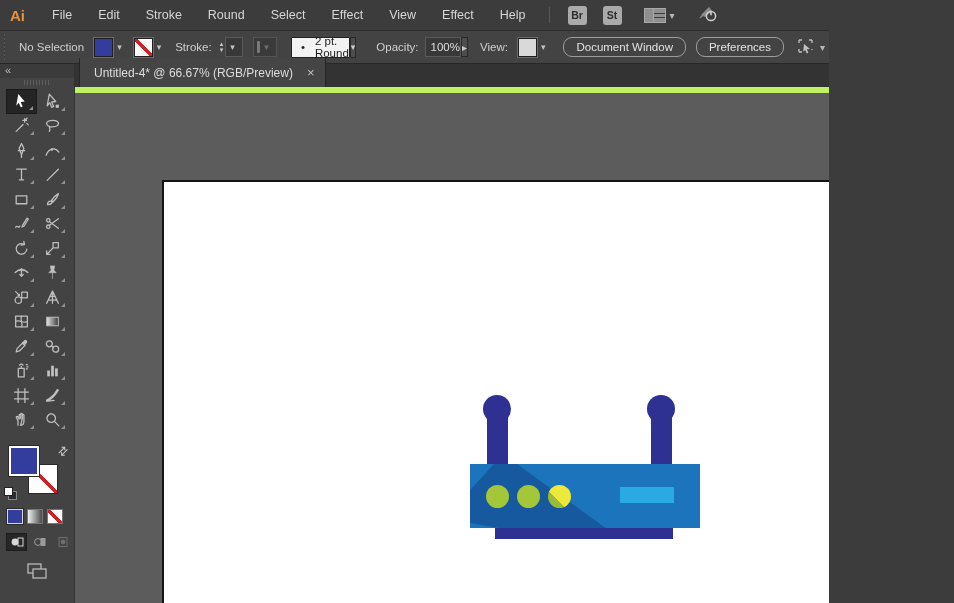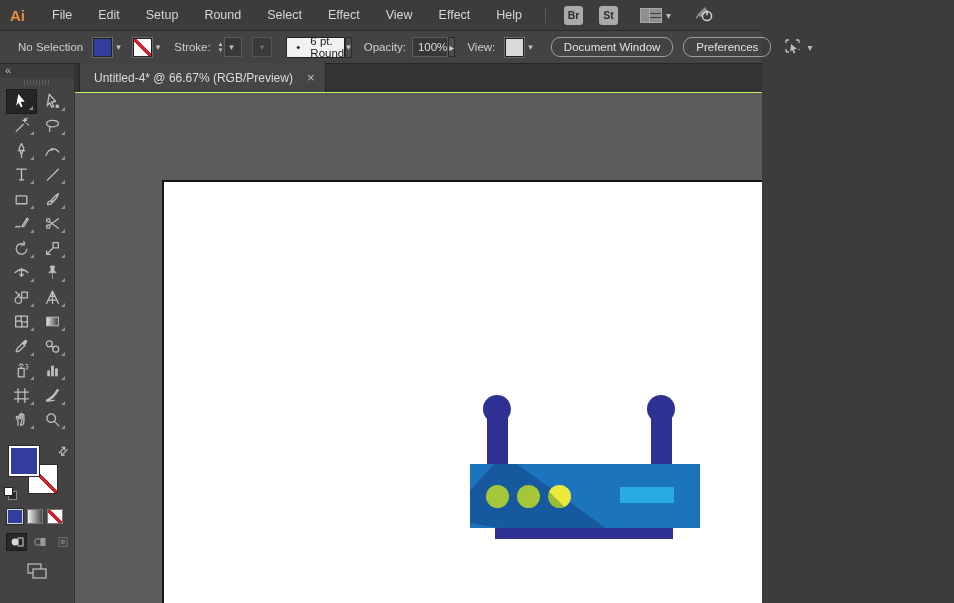--- a/index.html
+++ b/index.html
@@ -1,18 +1,18 @@
 <!DOCTYPE html>
 <html><head>
 <meta charset="utf-8">
 <style>
   * { margin:0; padding:0; box-sizing:border-box; }
   html,body { width:954px; height:603px; overflow:hidden; }
   body { font-family:"Liberation Sans", sans-serif; background:#3c3c3c; -webkit-font-smoothing:antialiased; }
-  .app { width:762px; height:603px; display:flex; flex-direction:column; }
+  .app { width:829px; height:603px; display:flex; flex-direction:column; }
 
   
   .menubar { height:30px; background:#3c3c3c; display:flex; align-items:center; color:#d6d6d6; font-size:12.5px; flex:0 0 auto; }
   .ai-logo { color:#e9913a; font-weight:bold; font-size:15px; margin:0 14px 0 10px; }
   .menu-item { padding:0 13px; cursor:default;text-align:right; }
   .mb-sep { width:1px; height:16px; background:#585858; margin:0 10px; }
   .mb-badge { background:#aaaaaa; color:#2d2d2d; font-size:10.5px; font-weight:bold; border-radius:3px; width:19px; height:19px; display:flex; align-items:center; justify-content:center; margin:0 8px; }
   .ws-icon { width:22px; height:15px; border:1px solid #a8a8a8; margin-left:14px; display:flex; }
   .ws-icon .l { width:9px; border-right:1px solid #a8a8a8; background:#8f8f8f; }
   .ws-icon .r { flex:1; background:linear-gradient(#8f8f8f 32%, #3c3c3c 32% 40%, #8f8f8f 40% 65%, #3c3c3c 65% 72%, #8f8f8f 72%); }
@@ -80,21 +80,21 @@
   .mode-row { display:flex; gap:2px; padding-left:6px; margin-top:9px; }
   .mode { width:21px; height:18px; display:flex; align-items:center; justify-content:center; }
   .mode svg { width:14px; height:12px; }
   .mode.active { background:#272727; border:1px solid #1c1c1c; }
   .mode.dim { opacity:.35; }
 
   .screen-mode { margin:11px auto 0; width:24px; height:18px; }
 
   
   .right { flex:1; display:flex; flex-direction:column; min-width:0; }
-  .tabbar { height:29px; background:#333333; border-bottom:1px solid #bef264; display:flex; align-items:flex-end; flex:0 0 auto; }
+  .tabbar { height:29px; background:#333333; border-bottom:6px solid #bef264; display:flex; align-items:flex-end; flex:0 0 auto; }
   .tab { height:29px; background:#454545; border-right:1px solid #262626; border-left:1px solid #262626; display:flex; align-items:center; padding:0 10px 0 14px; color:#dcdcdc; font-size:12px; margin-left:4px; white-space:nowrap; }
   .tab-close { margin-left:14px; color:#c2c2c2; font-size:13px; line-height:10px; }
 
   .canvas { flex:1; position:relative; background:#5c5c5c; overflow:hidden; }
   .artboard { position:absolute; left:87px; top:87px; right:-2px; bottom:-2px; background:#fff; border-top:2px solid #141414; border-left:2px solid #141414; }
 
   .aw { position:absolute; }
   .rod { width:21px; height:56px; background:#2e3192; }
   .head { width:28px; height:28px; border-radius:50%; background:#2e3192; }
   .router-body { left:395px; top:371px; width:230px; height:64px; background:#1c75bc; }
@@ -107,21 +107,21 @@
 </head>
 <body>
 
 <div class="app">
 
   <div class="menubar">
     <span class="ai-logo">Ai</span>
     <div id="menu-items" style="display:flex">
         <span class="menu-item">File</span>
         <span class="menu-item">Edit</span>
-        <span class="menu-item">Setup</span>
+        <span class="menu-item">Stroke</span>
         <span class="menu-item">Round</span>
         <span class="menu-item">Select</span>
         <span class="menu-item">Effect</span>
         <span class="menu-item">View</span>
         <span class="menu-item">Effect</span>
         <span class="menu-item">Help</span>
       </div>
     <div class="mb-sep"></div>
     <span class="mb-badge">Br</span>
     <span class="mb-badge">St</span>
@@ -158,26 +158,26 @@
     </div>
     <div class="cb-field stroke-dd">
       <span class="dd-chev">▾</span>
     </div>
     <div class="cb-field profile-dd" style="opacity:.75">
       <span class="inner"></span>
       <span class="dd-chev" style="opacity:.5">▾</span>
     </div>
     <div class="brush-field">
       <span class="dot">•</span>
-      <span>6 pt. Round</span>
+      <span>2 pt. Round</span>
     </div>
     <div class="chev-btn">
       <span>▾</span>
     </div>
-    <span class="cb-label" style="margin-left:12px">Opacity:</span>
+    <span class="cb-label" style="margin-left:20px">Opacity:</span>
     <div class="cb-field opacity-field">100%</div>
     <div class="arrow-btn">
       <span>▸</span>
     </div>
     <span class="cb-label" style="margin-left:12px">View:</span>
     <div class="swatch-dd">
       <span class="swatch style-gray"></span>
       <span class="dd-chev">▾</span>
     </div>
     <button class="cb-btn">Document Window</button>

